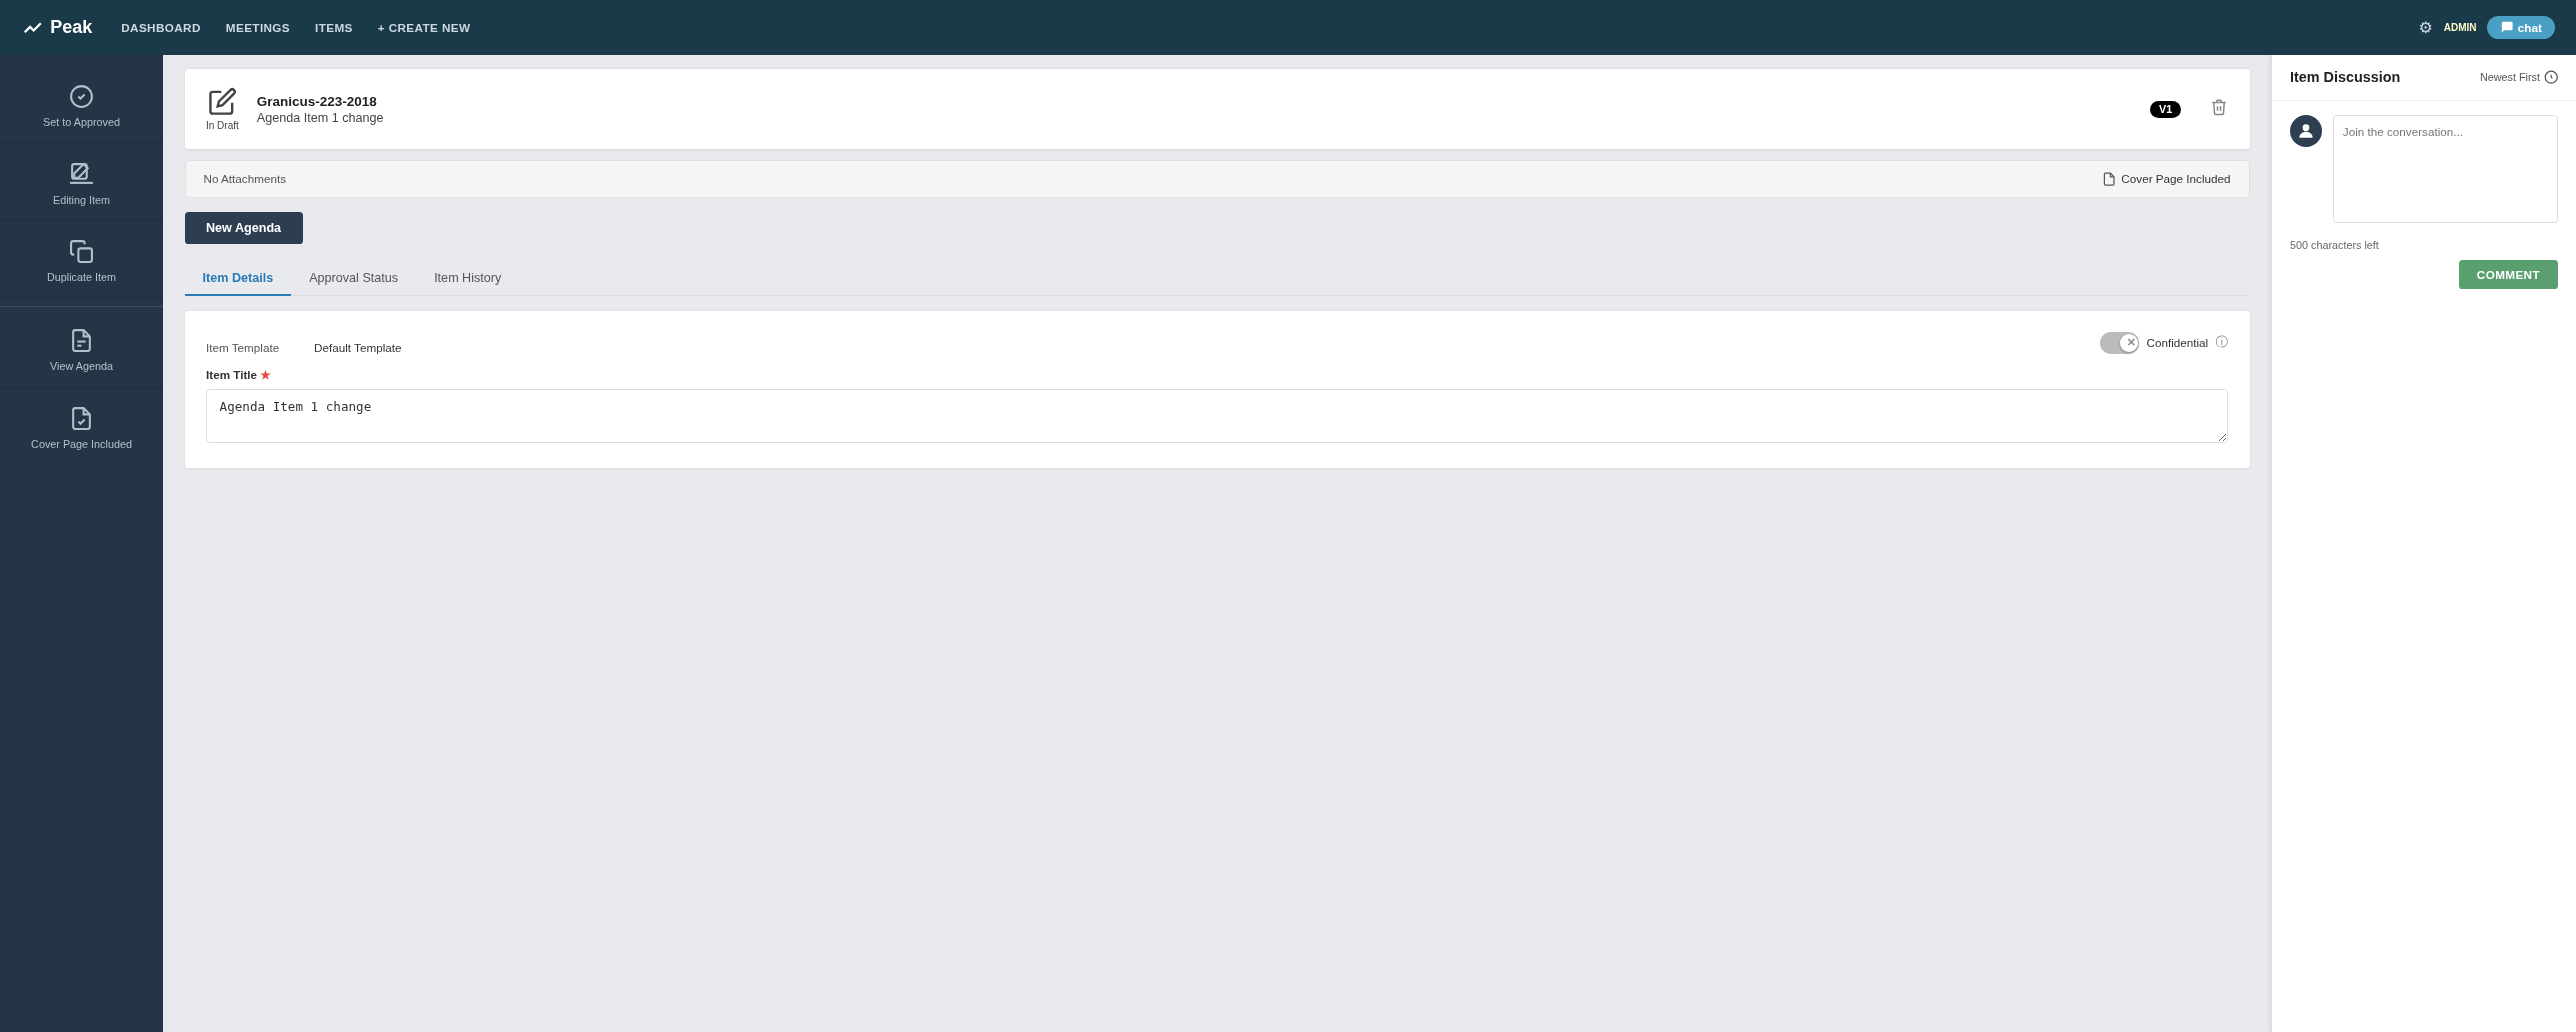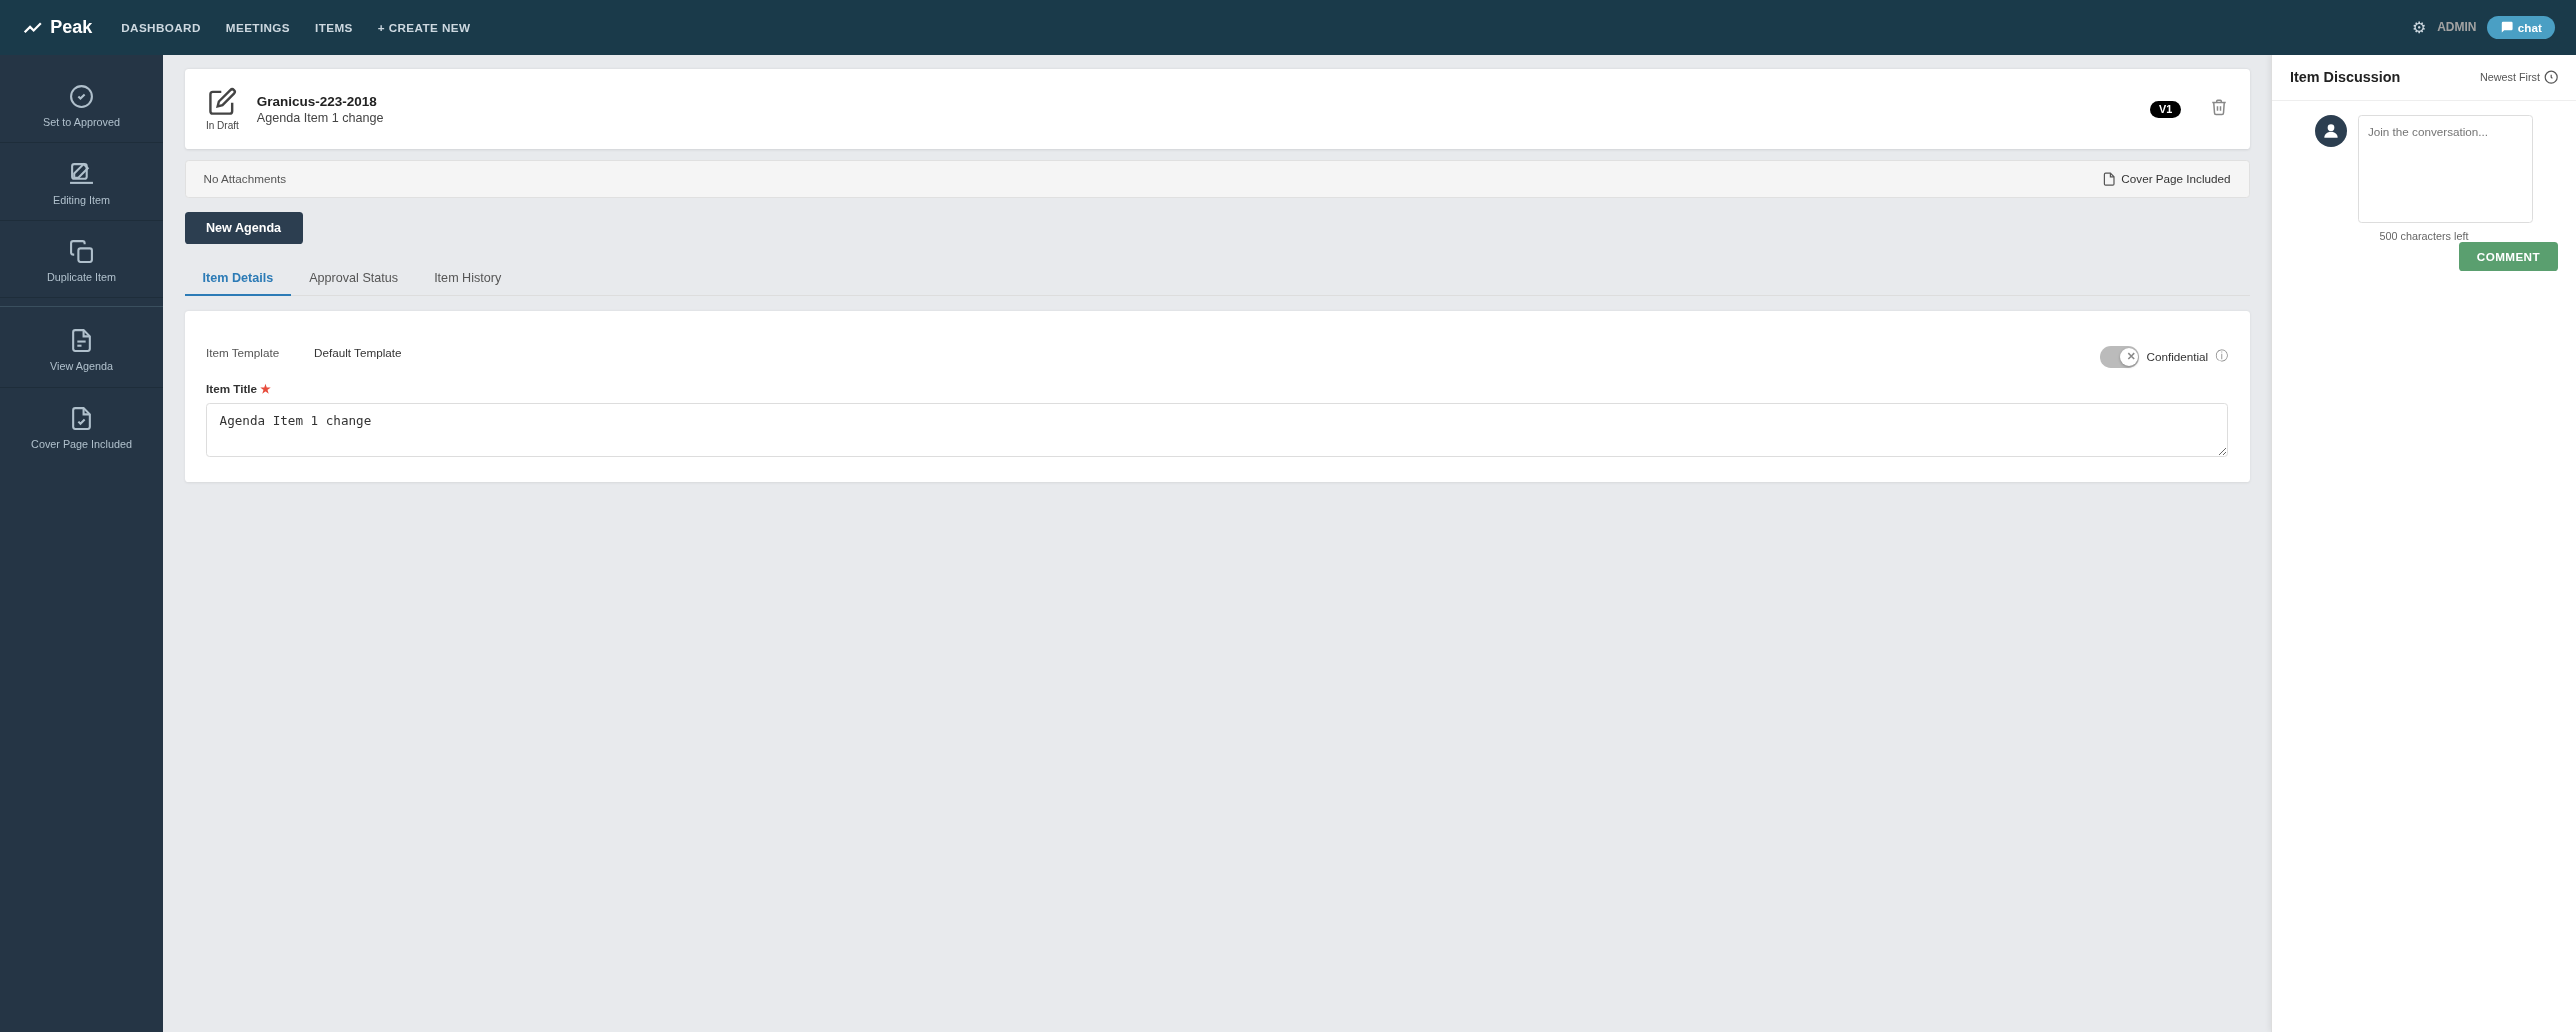--- a/index.html
+++ b/index.html
@@ -19,21 +19,21 @@
     }
     .topnav-logo svg { width: 21.5px; height: 21.5px; }
     .topnav-links { display: flex; gap: 25px; }
     .topnav-link {
       color: #cdd8e0; font-size: 11.7px; font-weight: 600; letter-spacing: 0.4px; text-transform: uppercase; cursor: pointer; padding: 3.6px 0;
     }
     .topnav-create {
       color: #cdd8e0; font-size: 11.7px; font-weight: 600; letter-spacing: 0.4px; display: flex; align-items: center; gap: 3.6px; cursor: pointer;
     }
     .topnav-right { margin-left: auto; display: flex; align-items: center; gap: 10.8px; }
-    .topnav-admin { color: #a3a3a3; font-size: 12px; font-weight: 600; display: flex; align-items: center; gap: 7.2px; }
+    .topnav-admin { color: #fef9c3; font-size: 10px; font-weight: 600; display: flex; align-items: center; gap: 7.2px; }
     .topnav-chat-btn {
       background: #4a9fc4; color: #fff; font-size: 11.7px; font-weight: 700; padding: 4.5px 12.6px; border-radius: 18px; cursor: pointer; display: flex; align-items: center; gap: 3.6px;
     }
     .gear-icon { color: #cdd8e0; font-size: 16px; cursor: pointer; }
 
     
     .main-layout { display: flex; flex: 1; overflow: hidden; }
 
     
     .sidebar {
@@ -89,21 +89,21 @@
 
     
     .tabs { display: flex; gap: 0; border-bottom: 0.9px solid #ddd; margin-bottom: 14.4px; }
     .tab {
       font-size: 12.6px; font-weight: 500; padding: 9px 18px; cursor: pointer; color: #555; border-bottom: 2.7px solid transparent; margin-bottom: -0.9px;
     }
     .tab.active { color: #2c7bb6; border-bottom: 2.7px solid #2c7bb6; font-weight: 600; }
 
     
     .form-card { background: #fff; border-radius: 3.6px; padding: 21.5px; box-shadow: 0 0.9px 2.7px rgba(0,0,0,0.08); }
-    .form-row { display: flex; align-items: flex-start; margin-bottom: 14.4px; margin-top: 14px; }
+    .form-row { display: flex; align-items: flex-end; margin-bottom: 14.4px; }
     .form-label { font-size: 11.7px; color: #555; font-weight: 500; min-width: 108px; }
     .form-value { font-size: 11.7px; color: #333; }
     .confidential-row { display: flex; align-items: center; gap: 7.2px; margin-left: auto; }
     .confidential-label { font-size: 11.7px; color: #333; }
     .toggle { display: flex; align-items: center; }
     .toggle-track {
       width: 39px; height: 21.5px; background: #ccc; border-radius: 10.8px; position: relative; cursor: pointer;
     }
     .toggle-track.off { background: #bbb; }
     .toggle-knob {
@@ -124,21 +124,21 @@
     .right-panel {
       width: 305px; background: #fff; flex-shrink: 0; display: flex; flex-direction: column;
       border-left: 0.9px solid #ddd; box-shadow: -1.8px 0 5.4px rgba(0,0,0,0.06);
     }
     .right-panel-header {
       display: flex; align-items: center; justify-content: space-between; padding: 14.4px 18px;
       border-bottom: 0.9px solid #eee;
     }
     .right-panel-title { font-size: 14.4px; font-weight: 600; color: #222; }
     .newest-first { font-size: 10.8px; color: #555; display: flex; align-items: center; gap: 3.6px; cursor: pointer; }
-    .right-panel-body { padding: 14.4px 18px; flex: 1; display: flex; flex-direction: column; gap: 0; align-items: center; }
+    .right-panel-body { padding: 14.4px 18px; flex: 1; display: flex; flex-direction: column; gap: 9px; }
     .discussion-row { display: flex; gap: 10.8px; }
     .avatar {
       width: 32px; height: 32px; border-radius: 50%; background: #2c3e50; flex-shrink: 0;
       display: flex; align-items: center; justify-content: center; color: #fff; font-size: 14.4px;
     }
     .comment-box {
       flex: 1; border: 0.9px solid #ddd; border-radius: 3.6px; padding: 9px; font-size: 11.7px;
       color: #999; resize: none; height: 108px; font-family: inherit;
     }
     .chars-left { font-size: 10.8px; color: #666; margin-top: 7px; }

